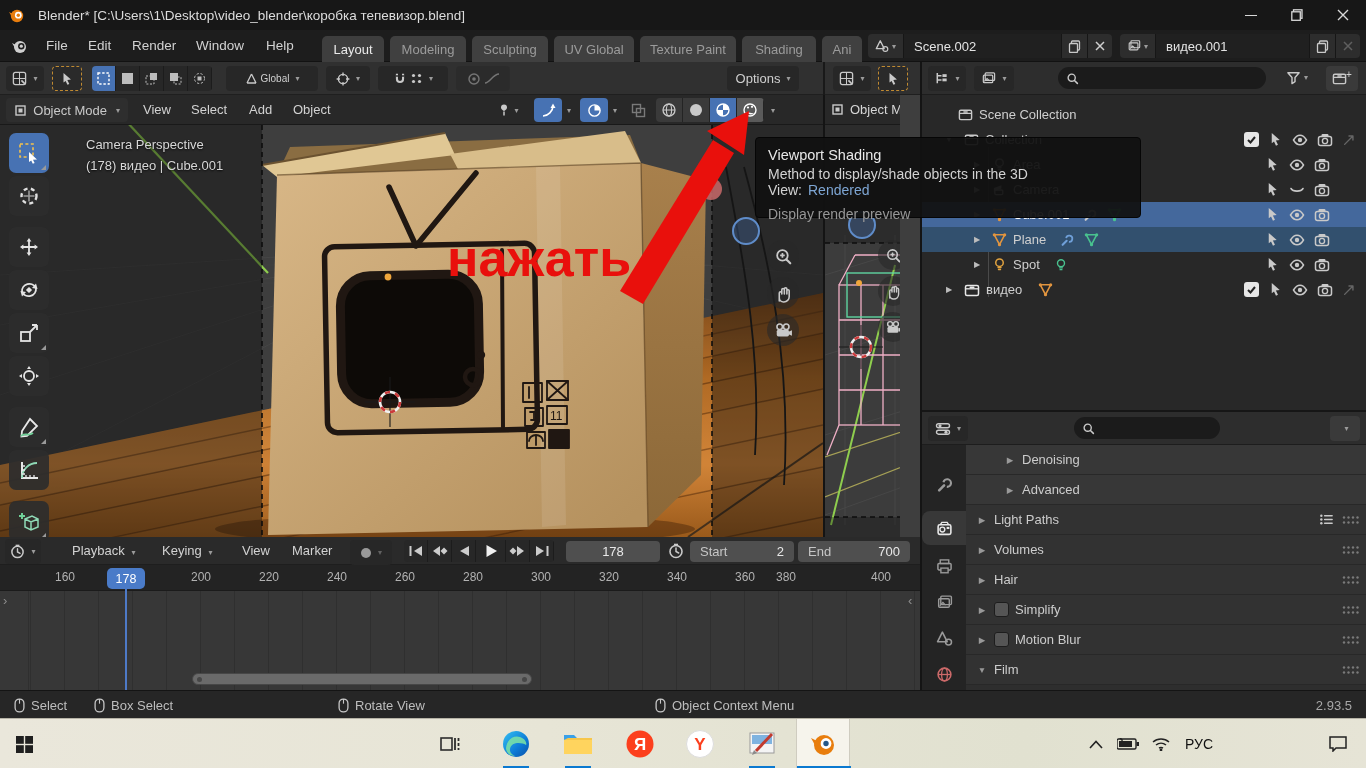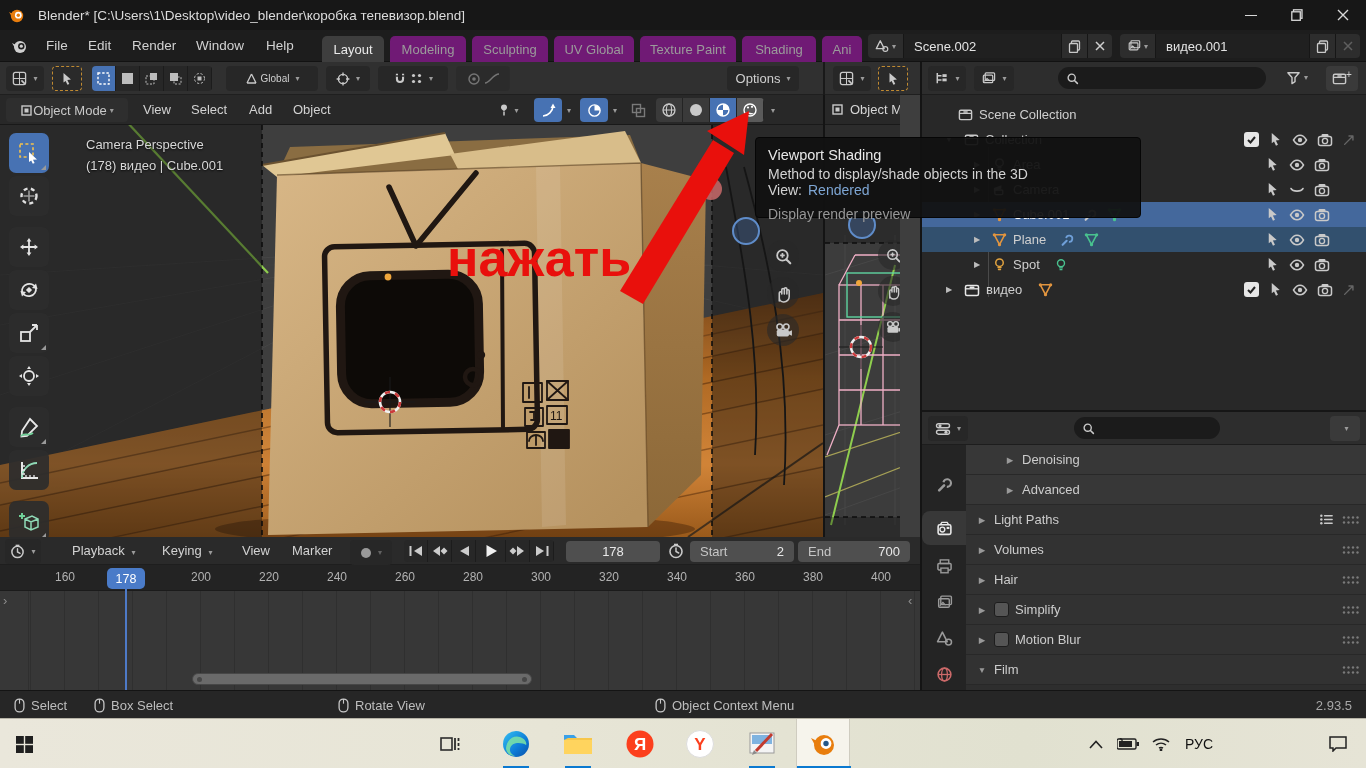--- a/index.html
+++ b/index.html
@@ -8,21 +8,21 @@
   .abs{position:absolute}
   svg{display:block}
   .ic{color:#c9c9c9}
   
   #titlebar{position:absolute;left:0;top:0;width:1366px;height:30px;background:#171717;display:flex;align-items:center}
   #titlebar .title{font-size:13.5px;color:#dcdcdc;margin-left:13px}
   .winctl{position:absolute;top:0;height:30px;width:46px;display:flex;align-items:center;justify-content:center}
   
   #topbar{position:absolute;left:0;top:30px;width:1366px;height:32px;background:#1d1d1d;border-bottom:1px solid #121212}
   .mbtn{font-size:13.5px;color:#d2d2d2;padding:0 10px;line-height:32px;display:inline-block}
-  .tab{position:absolute;top:6px;height:26px;border-radius:5px 5px 0 0;background:#701a75;color:#9b9b9b;
+  .tab{position:absolute;top:6px;height:26px;border-radius:5px 5px 0 0;background:#404040;color:#9b9b9b;
        font-size:13px;display:flex;align-items:center;justify-content:center;padding:0 11px;white-space:nowrap;overflow:hidden}
   .tab.active{background:#3e3e3e;color:#eaeaea}
   .idsel{position:absolute;top:4px;height:24px;display:flex;border-radius:4px;overflow:hidden;background:#1f1f1f}
   .idsel .seg{background:#2d2d2d;display:flex;align-items:center;justify-content:center;border-right:1px solid #161616}
   .idsel .name{background:#202020;color:#e3e3e3;font-size:13px;display:flex;align-items:center;padding:0 10px;border-right:1px solid #161616}
   .chev{font-size:8px;color:#9b9b9b;margin-left:3px}
   
   #toolhdr{position:absolute;left:0;top:62px;width:920px;height:33px;background:#303030;border-bottom:1px solid #1f1f1f}
   .thbtn{position:absolute;top:4px;height:25px;background:#272727;border-radius:4px;display:flex;align-items:center;justify-content:center;gap:3px;color:#cfcfcf}
   .seggrp{position:absolute;top:4px;height:25px;display:flex;border-radius:4px;overflow:hidden}
@@ -434,21 +434,21 @@
       <svg class="ic" width="14" height="14">
         <use href="#i-cursor"></use>
       </svg>
     </div>
 </div>
 
 <div id="vpwrap">
 
   <div id="vpmain">
     <div class="vphdr">
-      <div class="vpbtn" style="left:6px;width:122px;background:#2e2e2e;justify-content:center;padding:0 8px;">
+      <div class="vpbtn" style="left:6px;width:122px;background:#2e2e2e;justify-content:flex-end;padding:0 8px;gap:6px">
         <svg width="13" height="13">
             <rect x="2" y="2" width="9" height="9" fill="none" stroke="#c9c9c9" stroke-width="1.4"></rect>
             <rect x="4.5" y="4.5" width="4" height="4" fill="#c9c9c9"></rect>
           </svg>
         <span style="font-size:13px">Object Mode</span>
           <span class="chev">▾</span>
       </div>
       <span class="mbtn abs" style="left:134px">View</span>
       <span class="mbtn abs" style="left:182px">Select</span>
       <span class="mbtn abs" style="left:240px">Add</span>
@@ -815,21 +815,21 @@
     <span class="tick" style="left:65px">160</span>
     <span class="tick" style="left:201px">200</span>
     <span class="tick" style="left:269px">220</span>
     <span class="tick" style="left:337px">240</span>
     <span class="tick" style="left:405px">260</span>
     <span class="tick" style="left:473px">280</span>
     <span class="tick" style="left:541px">300</span>
     <span class="tick" style="left:609px">320</span>
     <span class="tick" style="left:677px">340</span>
     <span class="tick" style="left:745px">360</span>
-    <span class="tick" style="left:813px">380</span>
+    <span class="tick" style="left:786px">380</span>
     <span class="tick" style="left:881px">400</span>
   </div>
   <div id="tltracks">
     <div id="tlscroll"></div>
   </div>
   <div id="playhead-line"></div>
   <div id="frame-badge">178</div>
   <span class="edgearr" style="left:3px">›</span>
   <span class="edgearr" style="left:908px">‹</span>
 </div>

